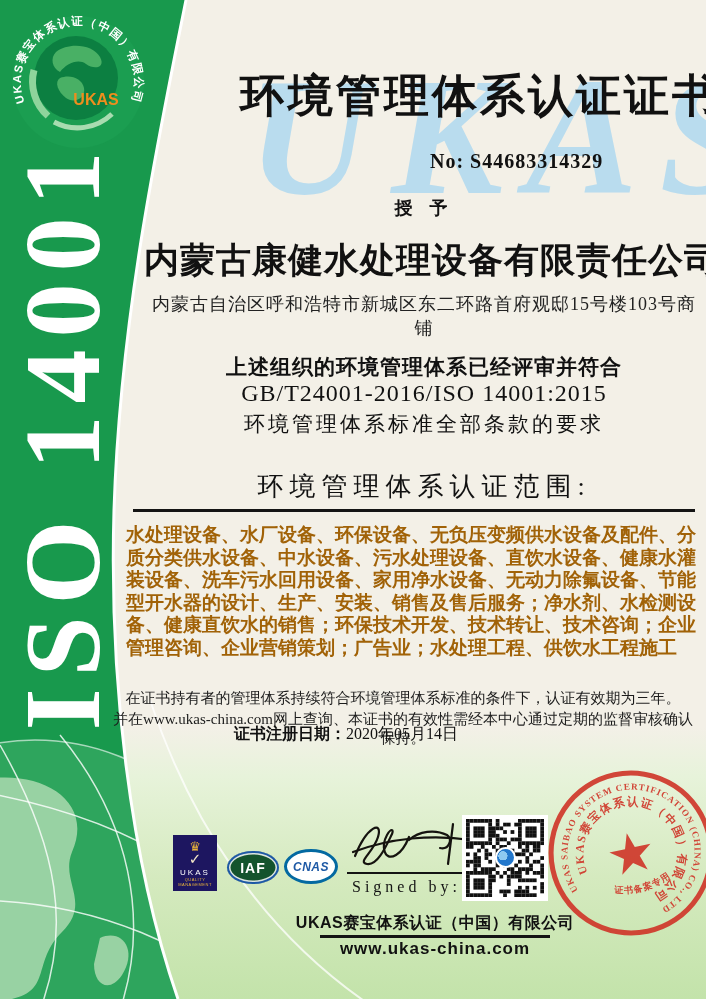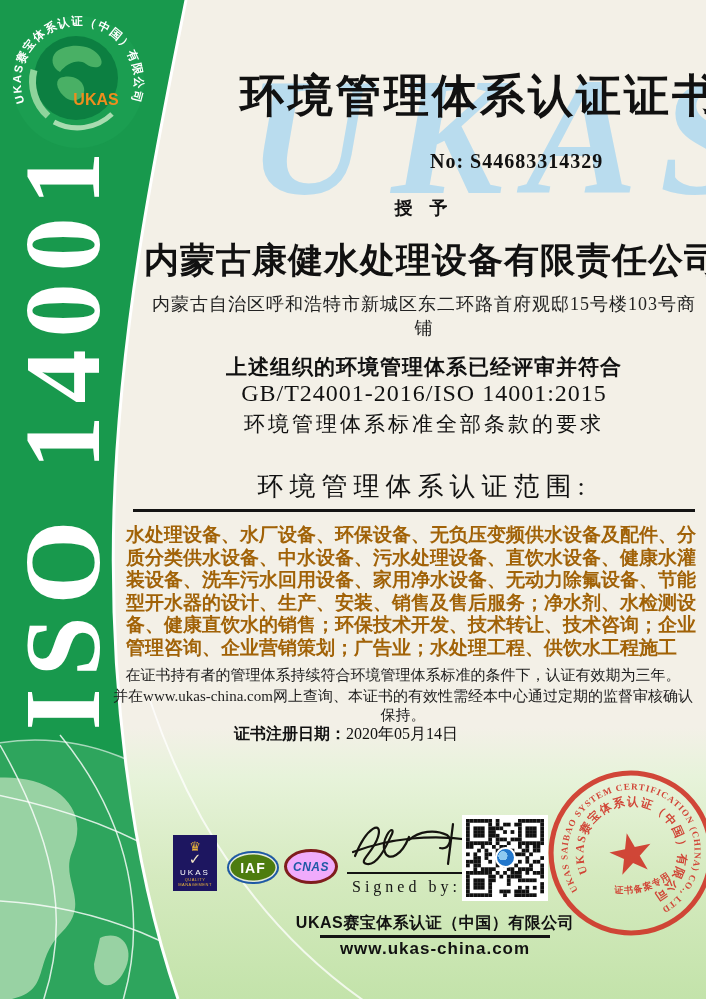--- a/index.html
+++ b/index.html
@@ -37,42 +37,42 @@
   .company{top:237px;font-weight:bold;font-size:35px;letter-spacing:1px;white-space:nowrap;left:144px;width:560px;}
   .address{top:292px;font-size:18px;letter-spacing:1px;color:#222;}
   .conf1{top:353px;font-family:"Liberation Sans",sans-serif;font-weight:bold;font-size:21px;letter-spacing:1px;}
   .std{top:380px;font-size:24px;letter-spacing:1px;}
   .conf2{top:410px;font-size:21px;letter-spacing:3px;}
   .scope-title{top:469px;font-weight:normal;font-size:26px;letter-spacing:6px;}
   .rule{left:133px;top:509px;width:562px;height:3px;background:#141414;z-index:4;}
   .scope-body{left:126px;top:524px;width:570px;z-index:4;
     font-family:"Liberation Sans",sans-serif;font-weight:bold;font-size:19px;
     line-height:22.6px;text-align:justify;color:#a16207;}
-  .note{z-index:4;text-align:center;font-size:15px;color:#1c1c1c;left:110px;width:586px;}
+  .note{z-index:4;text-align:center;font-size:15px;color:#1c1c1c;left:110px;width:586px;margin-top:23px;}
   .note1{top:666px;}
   .note2{top:687px;}
   .date-item{top:724px;z-index:4;font-size:16px;white-space:nowrap;margin-left:34px;}
   .date-item .lbl{font-family:"Liberation Sans",sans-serif;font-weight:bold;}
   .d1{left:200px;} .d2{left:436px;}
 
   
   .ukas-badge{left:173px;top:835px;width:44px;height:56px;background:#1d1660;z-index:4;
     display:flex;flex-direction:column;align-items:center;justify-content:center;line-height:1;}
   .ukas-badge .crown{color:#e8b33a;font-size:13px;font-family:"DejaVu Sans",sans-serif;}
   .ukas-badge .check{color:#f5e9c8;font-size:15px;font-weight:bold;margin-top:-1px;
     font-family:"DejaVu Sans",sans-serif;}
   .ukas-badge .bname{color:#fff;font-size:8px;font-family:"Liberation Sans",sans-serif;
     letter-spacing:2px;margin-top:2px;}
   .ukas-badge .bsub{color:#e8b33a;font-size:4px;font-family:"Liberation Sans",sans-serif;
     letter-spacing:.5px;margin-top:1px;}
-  .iaf-oval{left:227px;top:851px;width:52px;height:33px;background:#4d7c0f;border-radius:50%;
+  .iaf-oval{left:227px;top:851px;width:52px;height:33px;background:#14532d;border-radius:50%;
     z-index:4;display:flex;align-items:center;justify-content:center;
     box-shadow:inset 0 0 0 2px #1e59a5, inset 0 0 0 3.5px rgba(255,255,255,.85);}
   .iaf-oval span{color:#fff;font-family:"Liberation Sans",sans-serif;font-weight:bold;font-size:14px;letter-spacing:1px;}
-  .cnas-oval{left:284px;top:849px;width:54px;height:35px;background:#f0abfc;border:3px solid #7f1d1d;
+  .cnas-oval{left:284px;top:849px;width:54px;height:35px;background:#ffffff;border:3px solid #0369a1;
     border-radius:50%;z-index:4;box-sizing:border-box;display:flex;align-items:center;justify-content:center;}
   .cnas-oval span{color:#1e59a5;font-family:"Liberation Sans",sans-serif;font-weight:bold;
     font-style:italic;font-size:12px;letter-spacing:.5px;}
 
   .signature{left:345px;top:810px;width:155px;height:62px;z-index:4;}
   .sig-line{left:347px;top:872px;width:153px;height:2px;background:#141414;z-index:4;}
   .signed-by{left:352px;top:878px;z-index:4;font-size:16px;letter-spacing:4px;color:#141414;}
 
   .qr{left:462px;top:815px;width:86px;height:86px;background:#fff;z-index:4;padding:4px;box-sizing:border-box;}
   .qr-logo{left:495px;top:847px;width:21px;height:21px;border-radius:50%;z-index:5;

